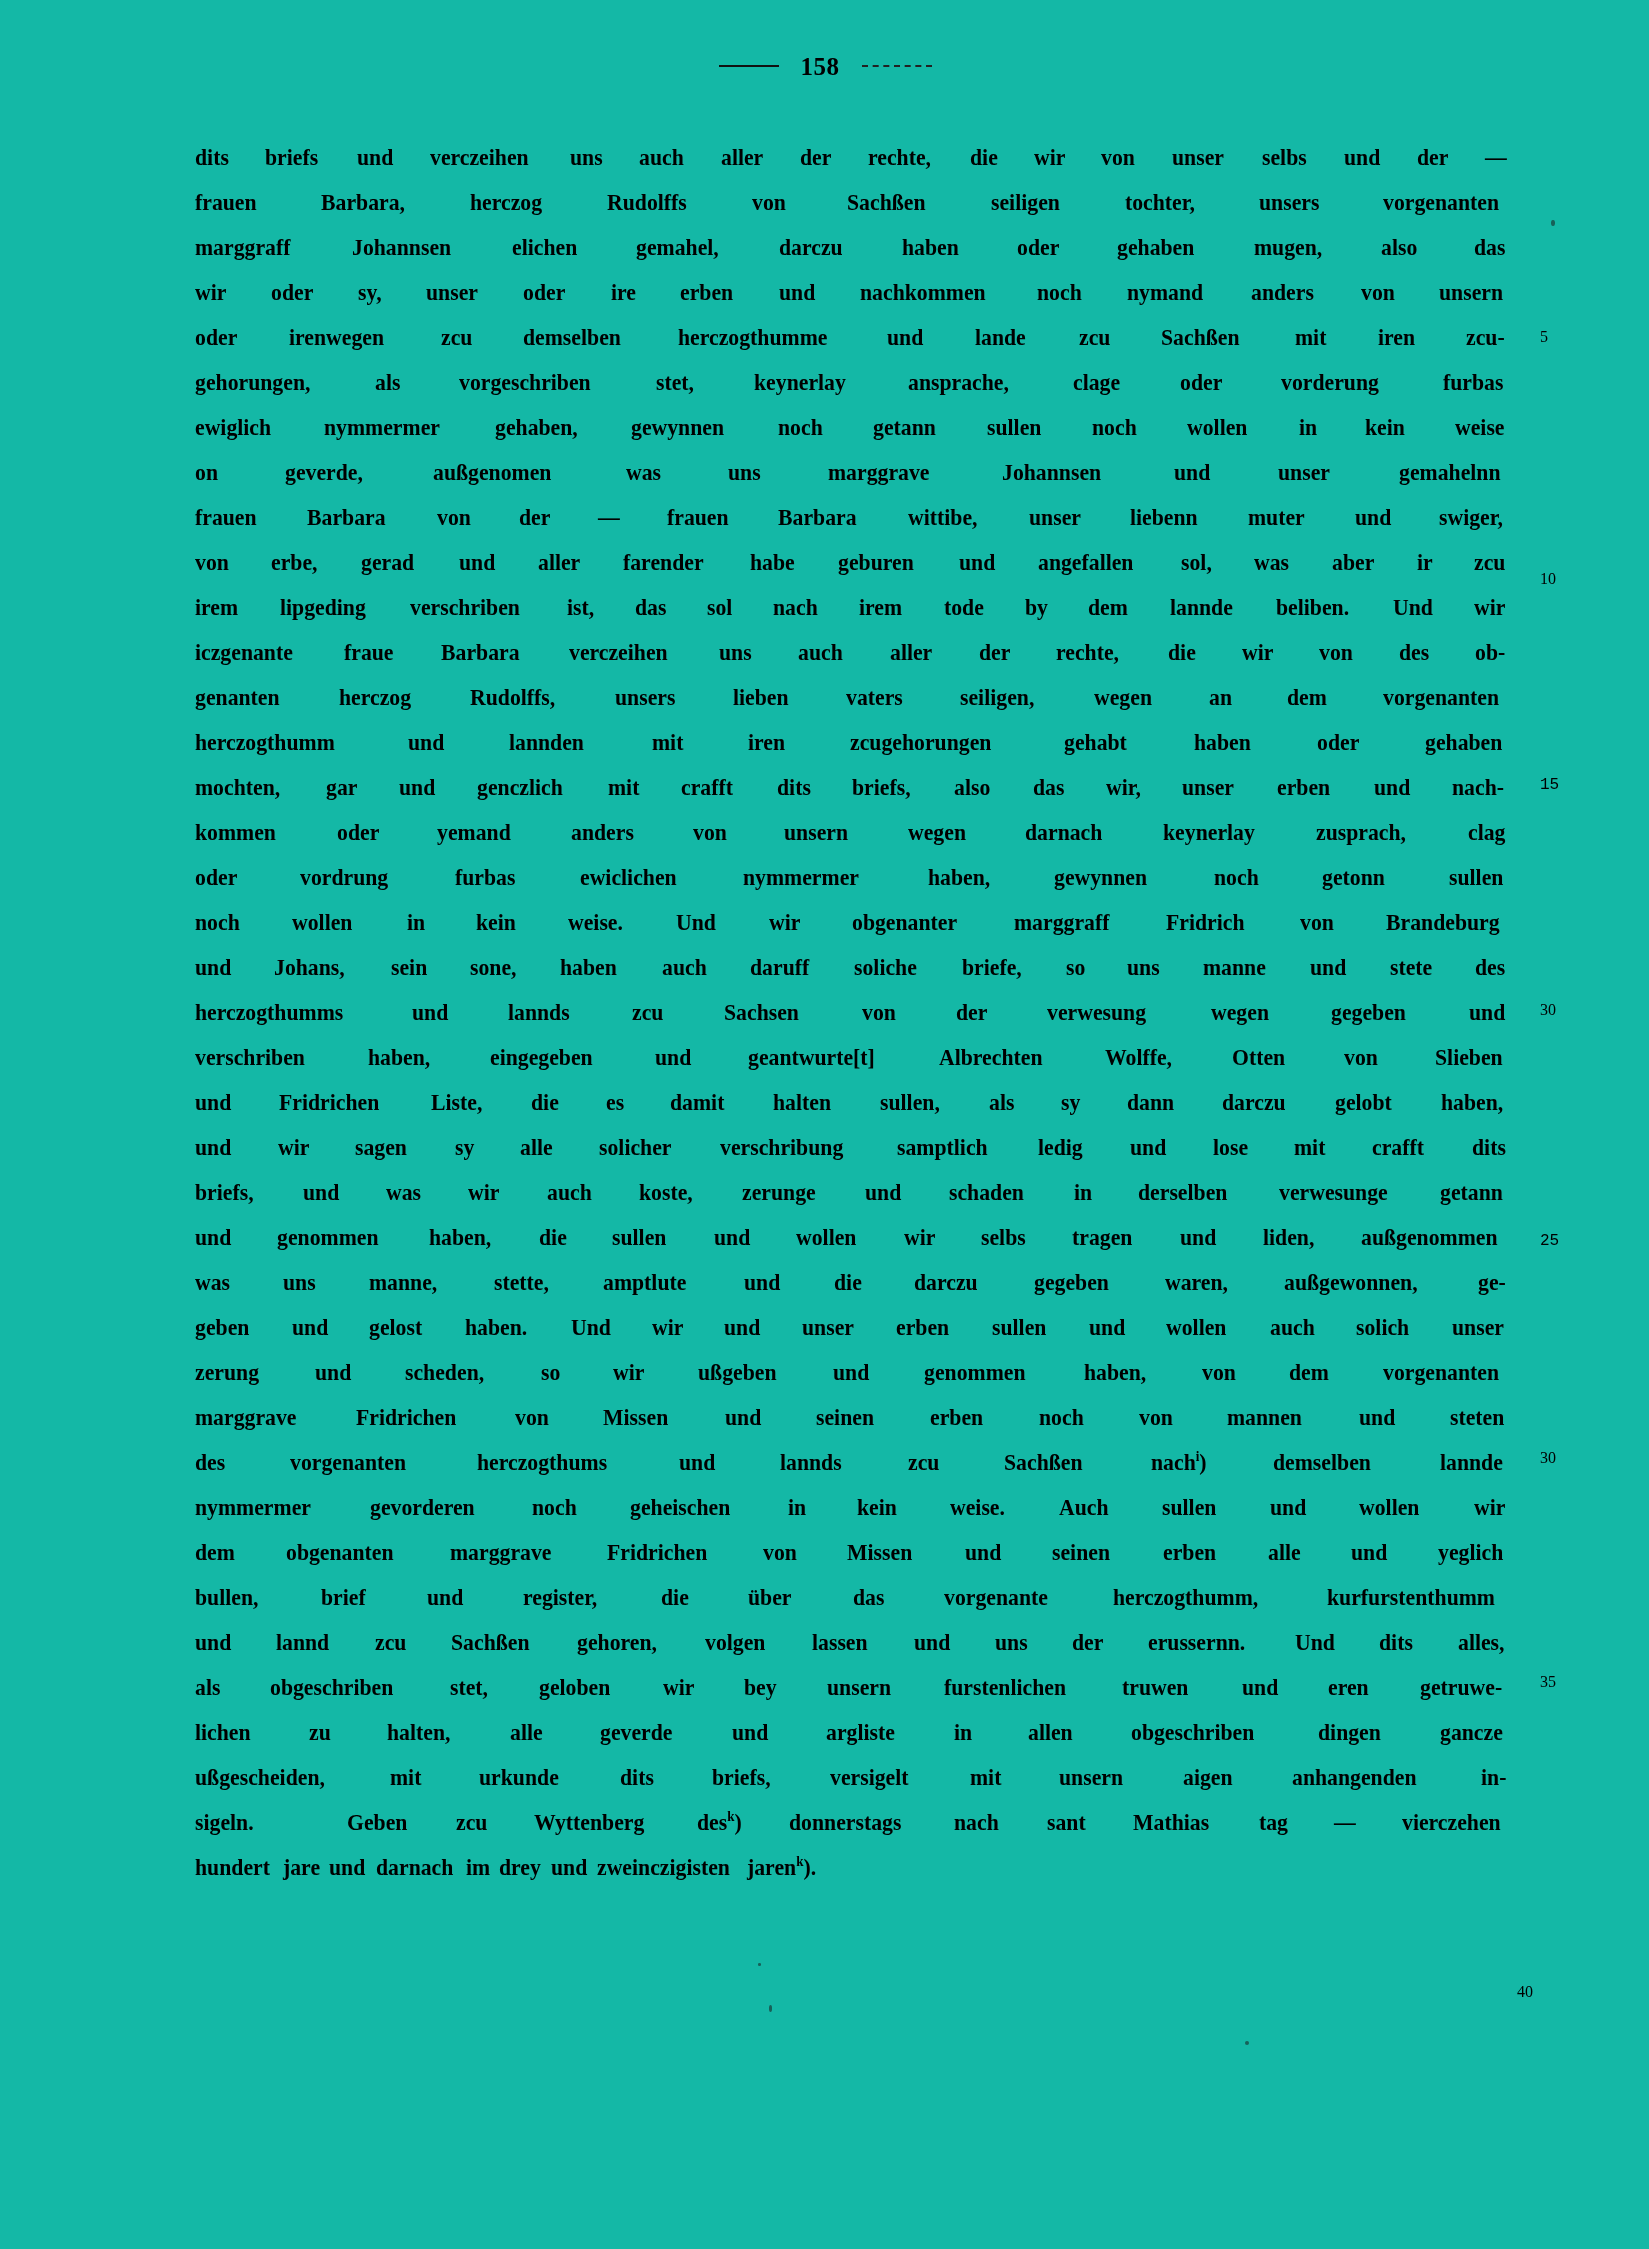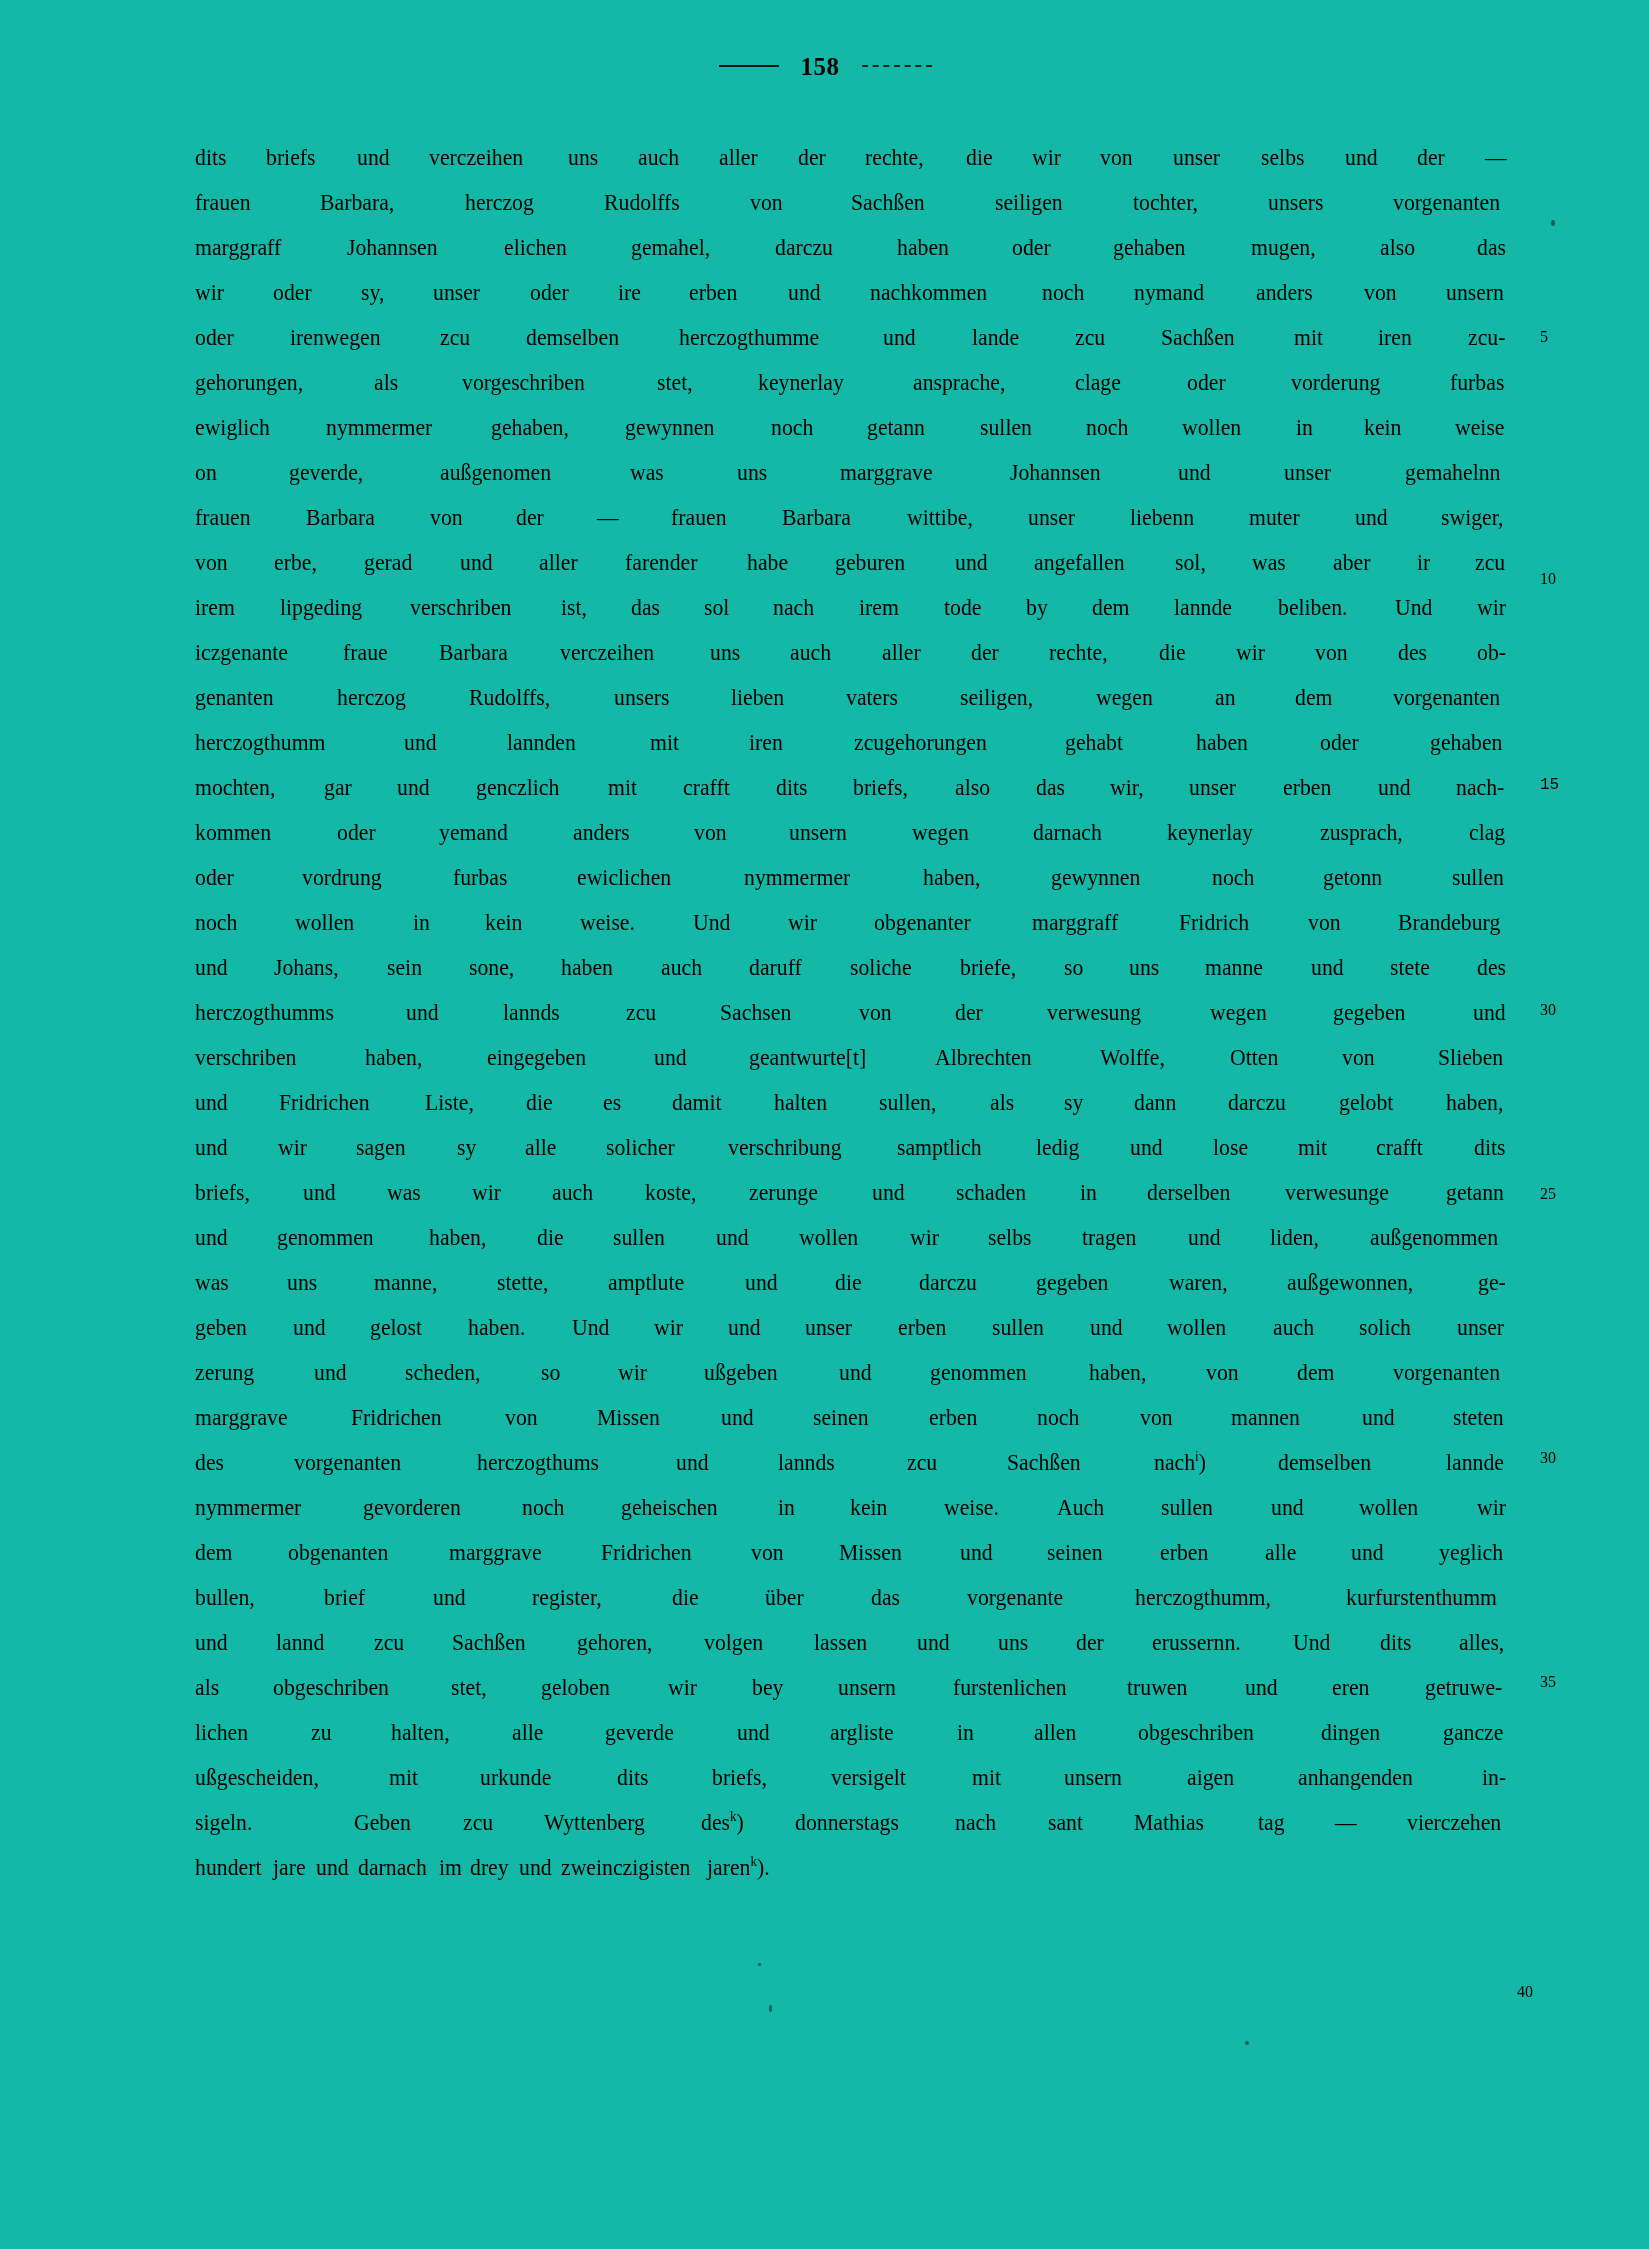--- a/index.html
+++ b/index.html
@@ -72,20 +72,21 @@
     letter-spacing: 0px;
     font-family: "Liberation Serif", "DejaVu Serif", serif;
   }
 
   
   .line-inner {
     display: flex;
     width: 100%;
     justify-content: space-between;
     align-items: baseline;
+    font-weight: bold;
   }
   .line-inner.flush-left {
     justify-content: flex-start;
   }
   .line-inner .w {
     white-space: pre;
     transform: scaleX(0.93);
     transform-origin: left center;
     display: inline-block;
   }
@@ -553,21 +554,21 @@
           <span class="w">koste,</span>
           <span class="w">zerunge</span>
           <span class="w">und</span>
           <span class="w">schaden</span>
           <span class="w">in</span>
           <span class="w">derselben</span>
           <span class="w">verwesunge</span>
           <span class="w">getann</span>
         </div>
       </div>
-      <span class="line-number" style="top: 1036px;">25</span>
+      <span class="line-number" style="top: 1084px; font-family: Liberation Mono, monospace;">25</span>
       <div class="text-line">
         <div class="line-inner">
           <span class="w">und</span>
           <span class="w">genommen</span>
           <span class="w">haben,</span>
           <span class="w">die</span>
           <span class="w">sullen</span>
           <span class="w">und</span>
           <span class="w">wollen</span>
           <span class="w">wir</span>

